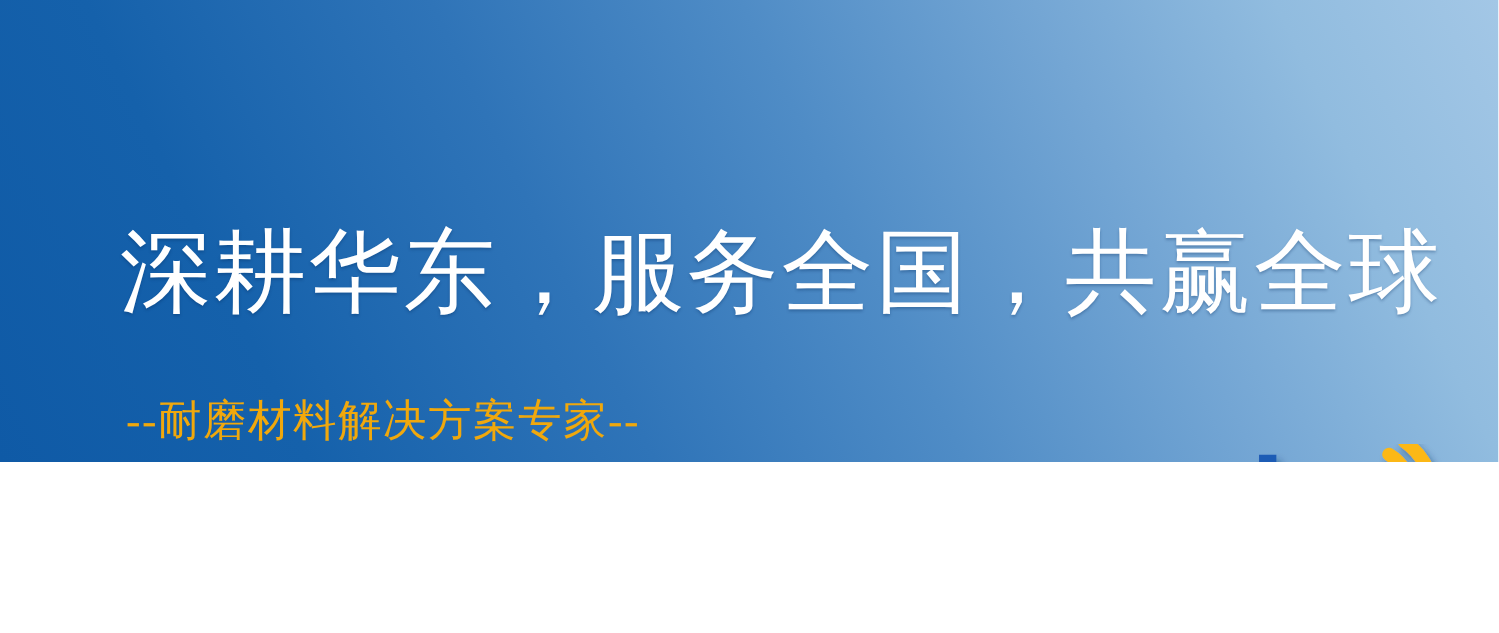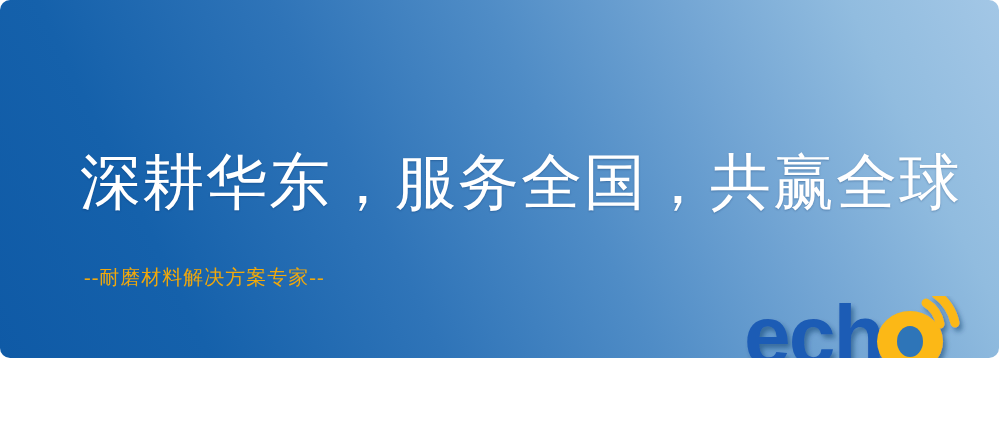--- a/index.html
+++ b/index.html
@@ -3,33 +3,32 @@
 <meta charset="utf-8">
 <style>
   html, body {
     margin: 0;
     padding: 0;
     background: #ffffff;
   }
   #banner {
     position: relative;
     width: 999px;
-    height: 358px;
+    height: 308px;
     overflow: hidden;
     
     background: linear-gradient(64deg,
         #0f5aa6 0%,
         #1561ab 18%,
         #2f74b8 38%,
         #4f8cc6 56%,
         #74a6d4 73%,
         #91bcdf 87%,
         #a3c7e6 100%);
     font-family: "Liberation Sans", sans-serif;
-    border-radius: 10px;
   }
 
   
   #headline {
     position: absolute;
     left: 80px;
     top: 152px;
     font-family: "Liberation Serif", "DejaVu Serif", serif;
     font-size: 61px;
     line-height: 1;
@@ -38,21 +37,21 @@
     white-space: nowrap;
     text-shadow: 0 1px 2px rgba(0, 40, 90, 0.30);
   }
 
   
   #subtitle {
     position: absolute;
     left: 84px;
     top: 267px;
     font-family: "Liberation Serif", "DejaVu Serif", serif;
-    font-size: 20px;
+    font-size: 29px;
     line-height: 1;
     letter-spacing: 1px;
     color: #f0a80c;
     white-space: nowrap;
   }
 
   
   #logo {
     position: absolute;
     left: 744px;

